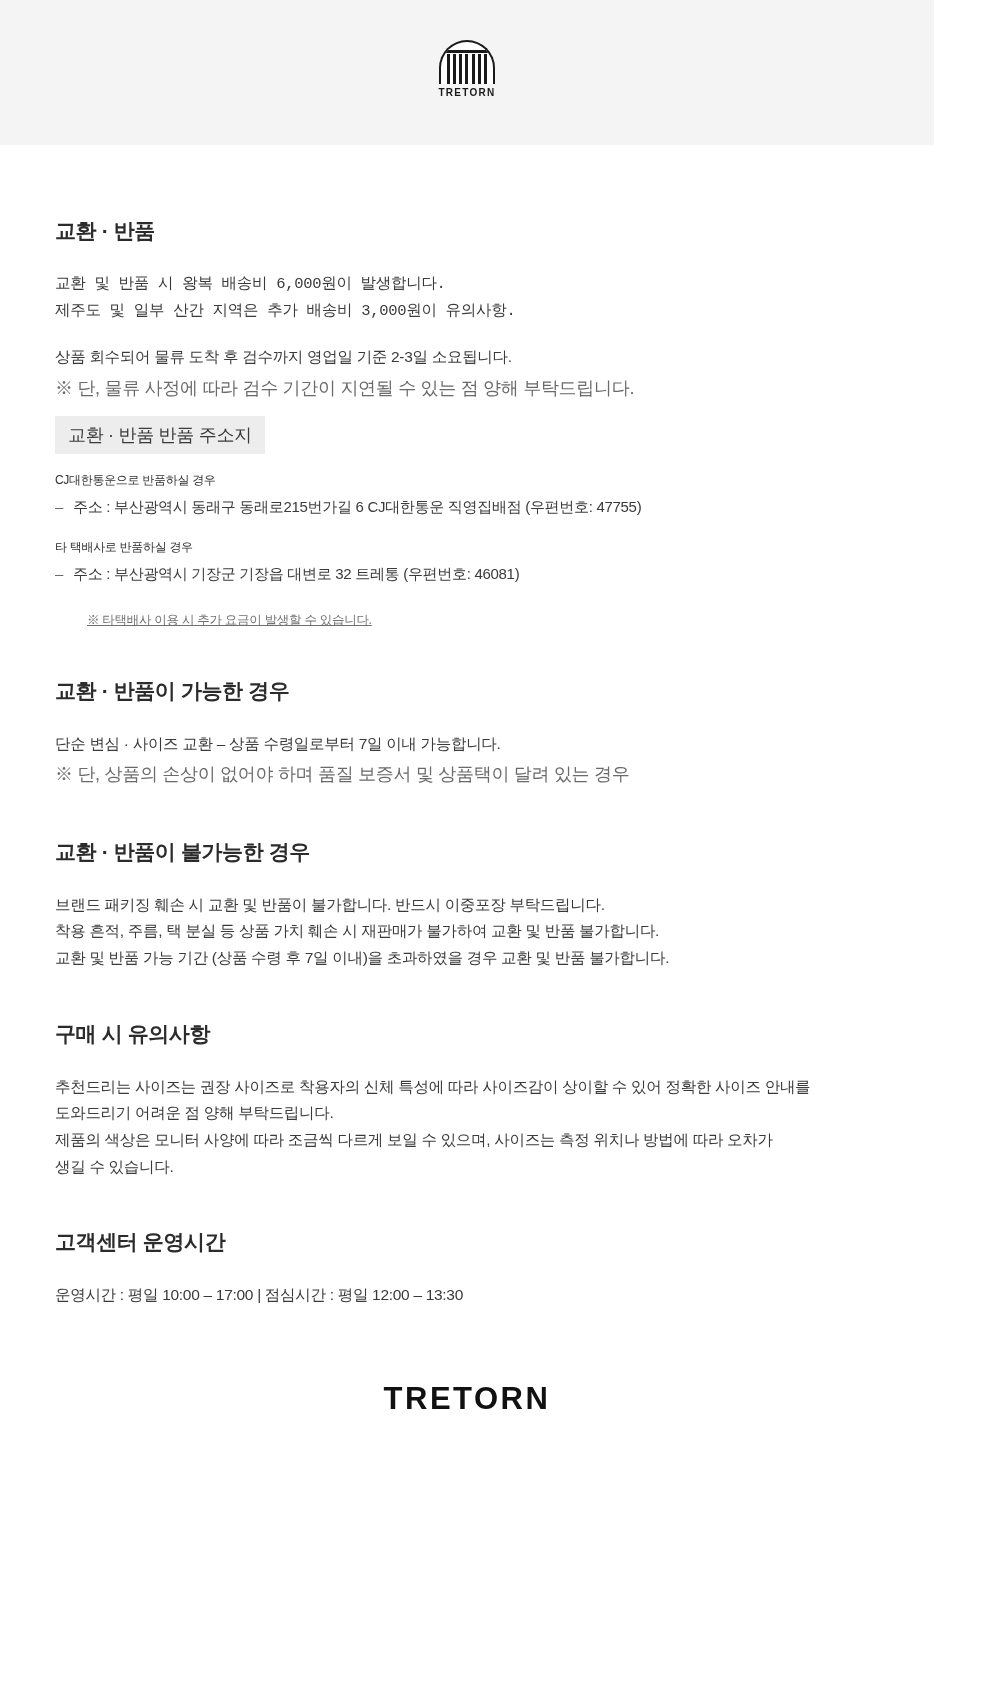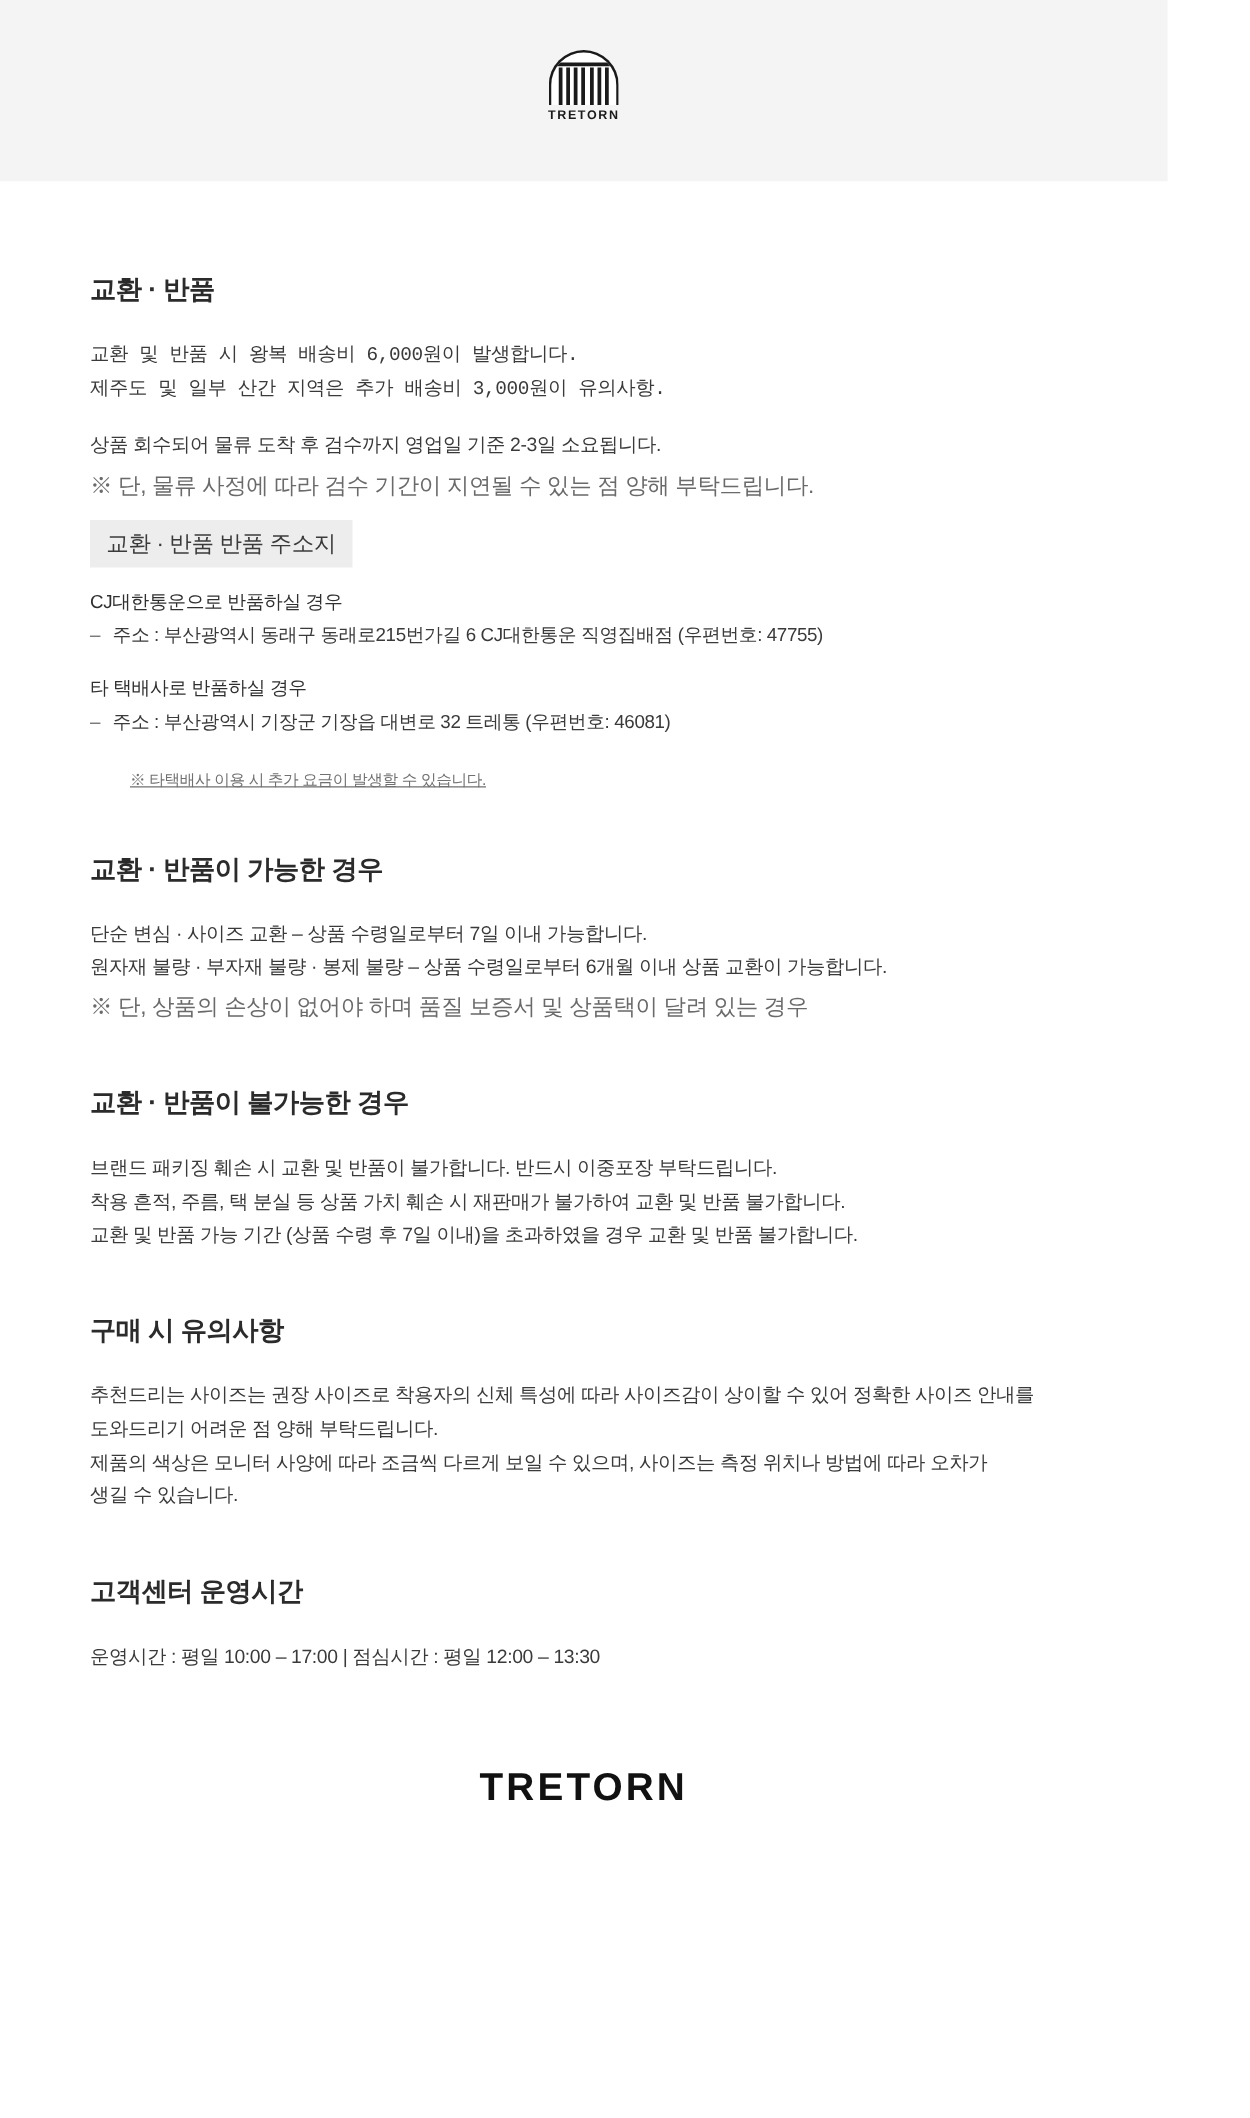--- a/index.html
+++ b/index.html
@@ -73,21 +73,21 @@
   .brand-name-small {
     margin-top: 3px;
     font-size: 10px;
     letter-spacing: 1.3px;
     font-weight: 700;
     color: #1a1a1a;
   }
 
   
   .content {
-    padding: 72px 55px 0 72px;
+    padding: 72px 55px 0 55px;
   }
   h2.section-title {
     font-size: 21px;
     font-weight: 700;
     color: #2b2b2b;
     margin: 0 0 26px 0;
     letter-spacing: -0.4px;
   }
   .section {
     margin-bottom: 48px;
@@ -117,21 +117,21 @@
   .tag {
     display: inline-block;
     background: #ededed;
     color: #3a3a3a;
     font-size: 18px;
     padding: 7px 13px;
     margin: 12px 0 18px 0;
     letter-spacing: -0.3px;
   }
   .addr-head {
-    font-size: 15px;
+    font-size: 12px;
     color: #2f2f2f;
     margin: 0 0 6px 0;
     letter-spacing: -0.3px;
   }
   .addr-item {
     font-size: 15px;
     color: #3a3a3a;
     margin: 0 0 20px 0;
     padding-left: 18px;
     position: relative;
@@ -216,21 +216,20 @@
       <p class="addr-item">
         <span class="dash">–</span>
         <span>주소 : 부산광역시 기장군 기장읍 대변로 32 트레통 (우편번호: 46081)</span>
       </p>
       <span class="addr-note">※ 타택배사 이용 시 추가 요금이 발생할 수 있습니다.</span>
     </div>
 
     <div class="section">
       <h2 class="section-title">교환 · 반품이 가능한 경우</h2>
       <p class="line">단순 변심 · 사이즈 교환  –  상품 수령일로부터 7일 이내 가능합니다.</p>
-      <p class="line">원자재 불량 · 부자재 불량 · 봉제 불량  –  상품 수령일로부터 6개월 이내 상품 교환이 가능합니다.</p>
       <p class="note">※ 단, 상품의 손상이 없어야 하며 품질 보증서 및 상품택이 달려 있는 경우</p>
     </div>
 
     <div class="section">
       <h2 class="section-title">교환 · 반품이 불가능한 경우</h2>
       <p class="line">브랜드 패키징 훼손 시 교환 및 반품이 불가합니다. 반드시 이중포장 부탁드립니다.</p>
       <p class="line">착용 흔적, 주름, 택 분실 등 상품 가치 훼손 시 재판매가 불가하여 교환 및 반품 불가합니다.</p>
       <p class="line">교환 및 반품 가능 기간 (상품 수령 후 7일 이내)을 초과하였을 경우 교환 및 반품 불가합니다.</p>
     </div>
 

